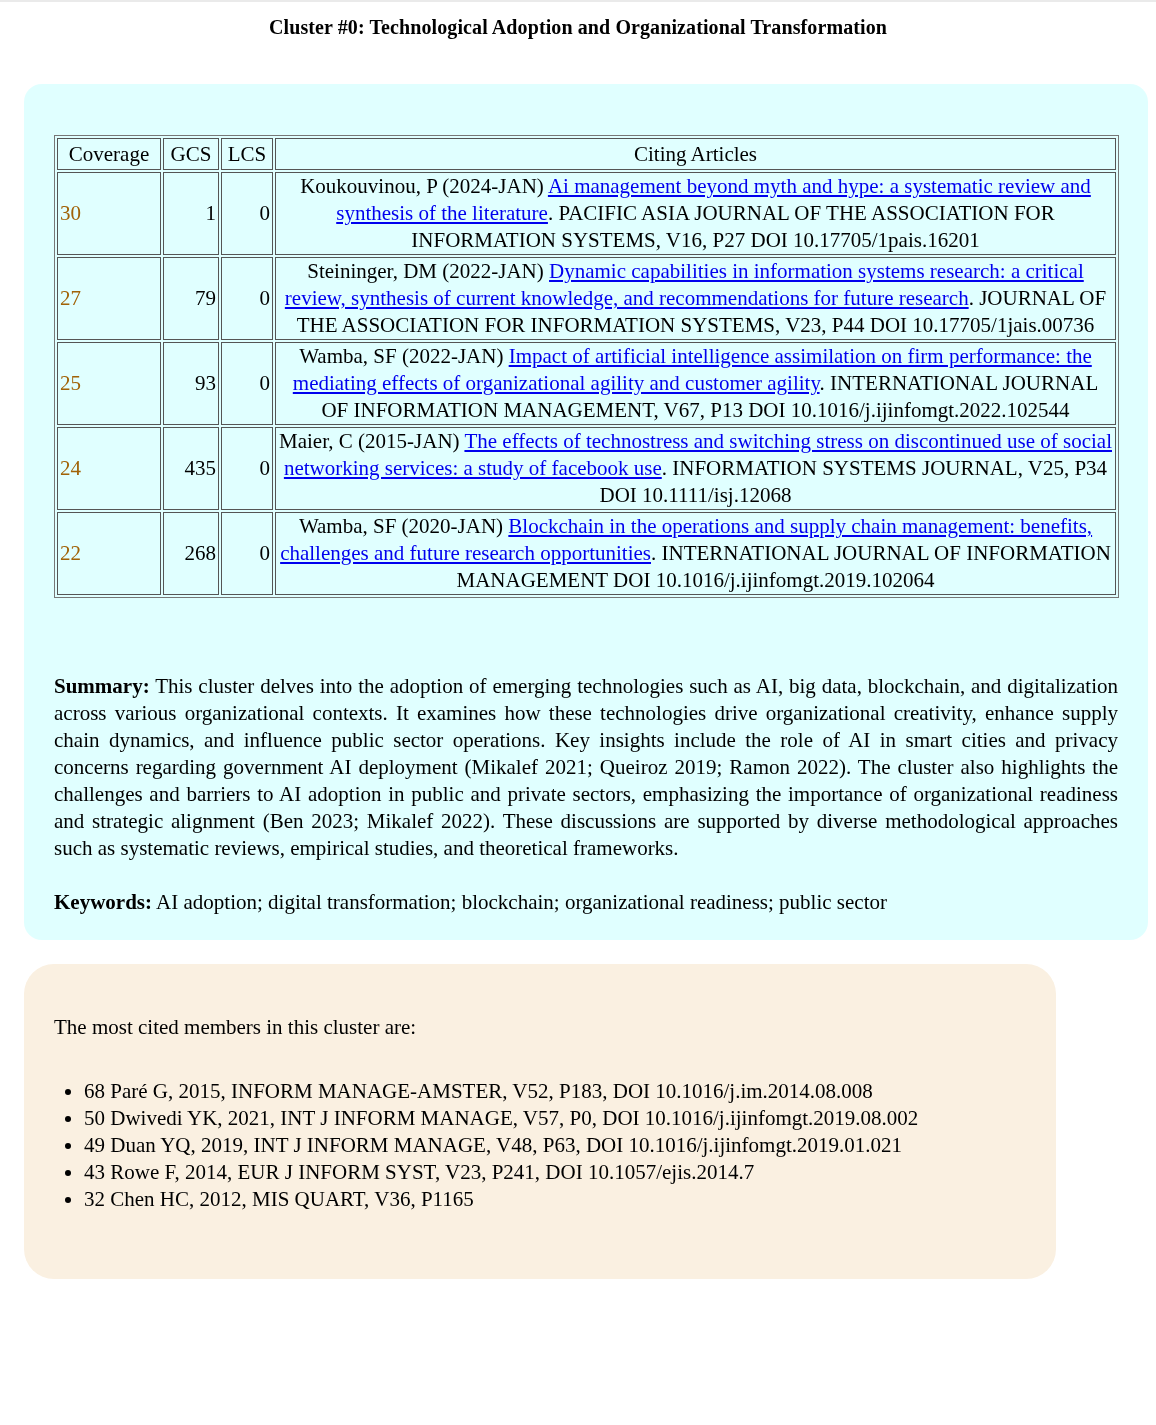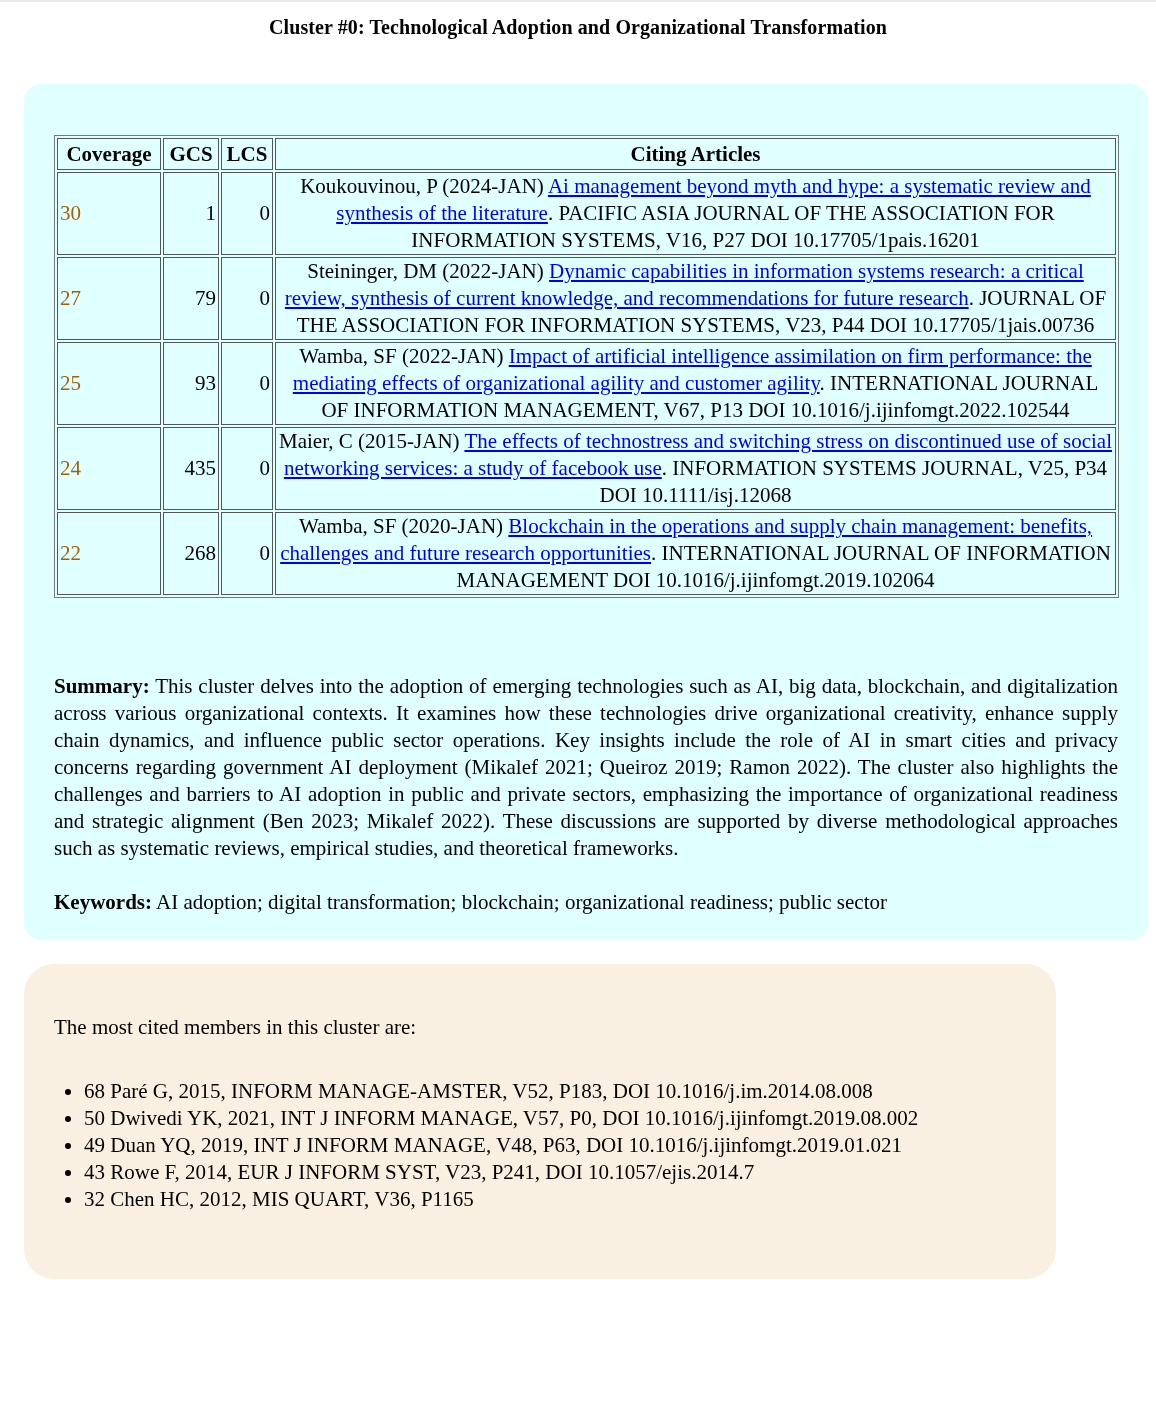--- a/index.html
+++ b/index.html
@@ -44,21 +44,21 @@
     border-spacing: 2px;
     width: 1065px;
     font-size: 21px;
     margin-top: 1px;
   }
   table.citing th, table.citing td {
     border: 1px solid #555;
     padding: 0 2px;
     line-height: 27px;
   }
-  table.citing th { font-weight: bold; text-align: center; height: 30px; }
+  table.citing th { font-weight: normal; text-align: center; height: 30px; }
   td.cov { color: #a16207; text-align: left; width: 98px; }
   td.gcs { text-align: right; width: 50px; }
   td.lcs { text-align: right; width: 46px; }
   td.art { text-align: center; }
   a.title-link { color: #0000ee; text-decoration: underline; }
   .summary { margin-top: 75px; }
   .keywords { margin-top: 27px; text-align: left; }
   ul.members {
     margin: 37px 0 16px 0;
     padding-left: 30px;

